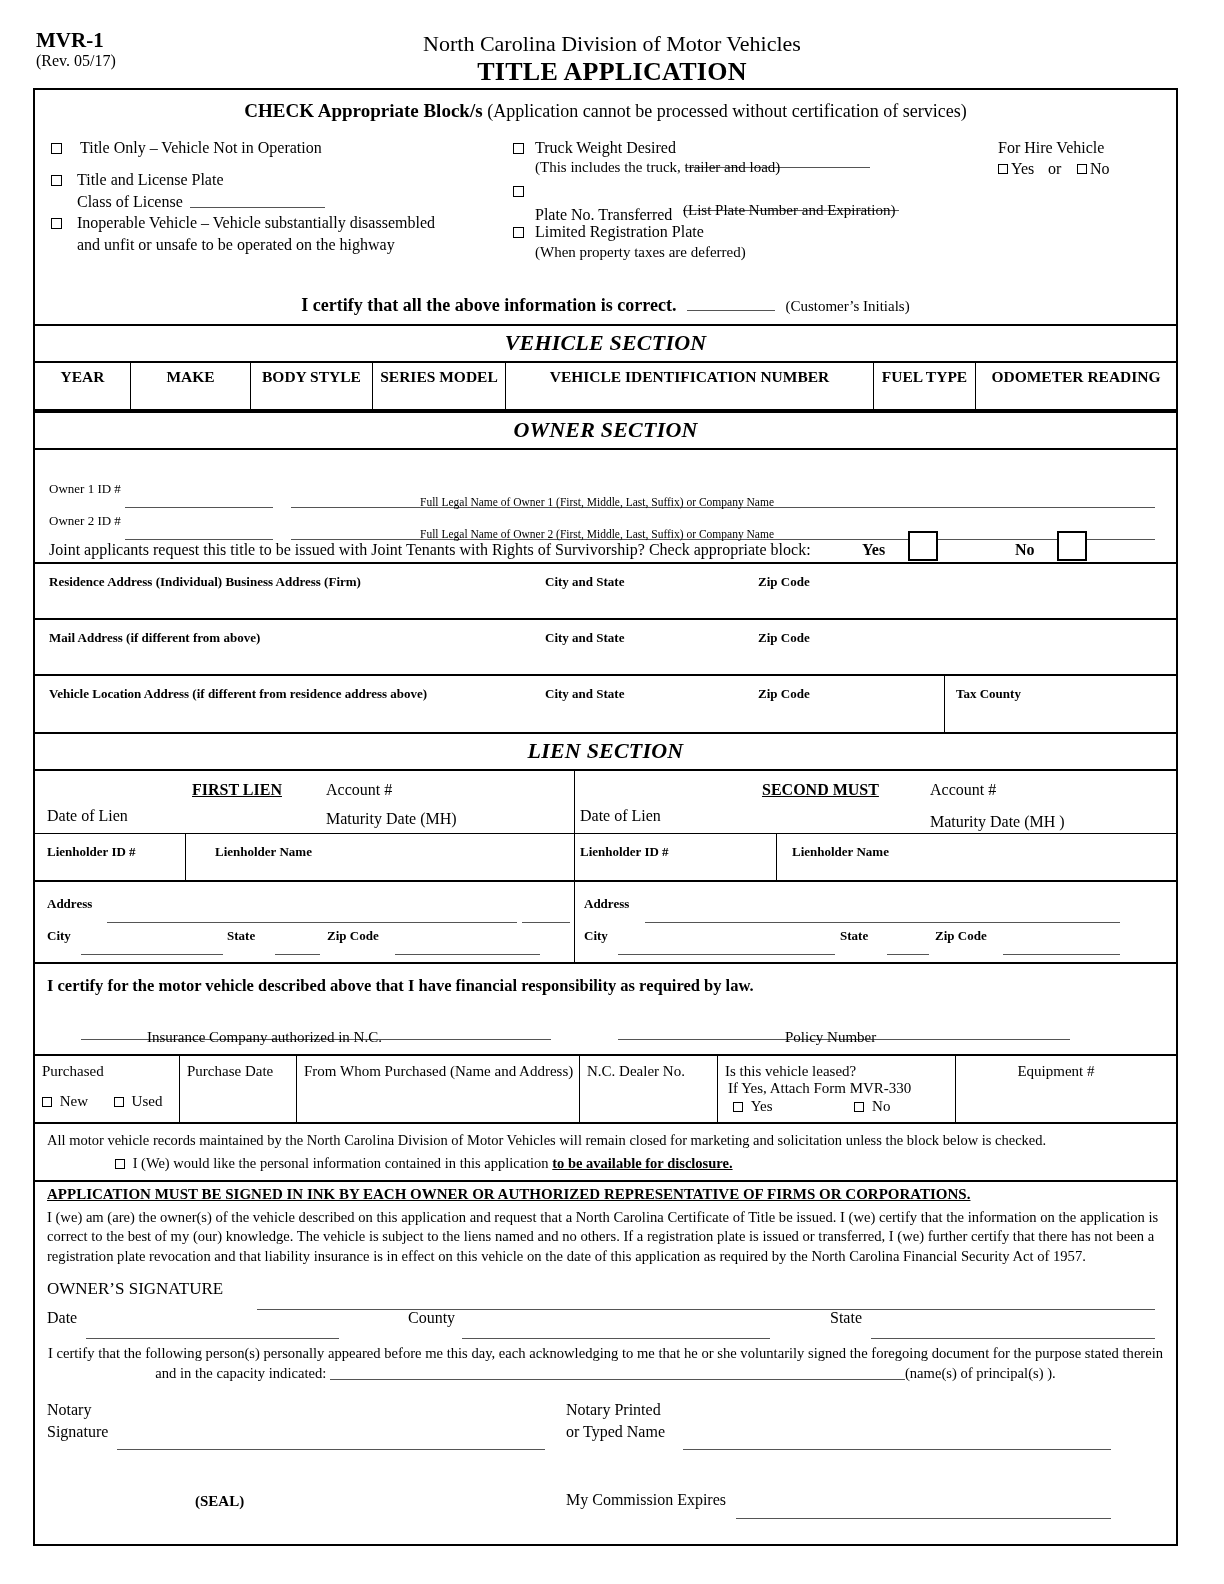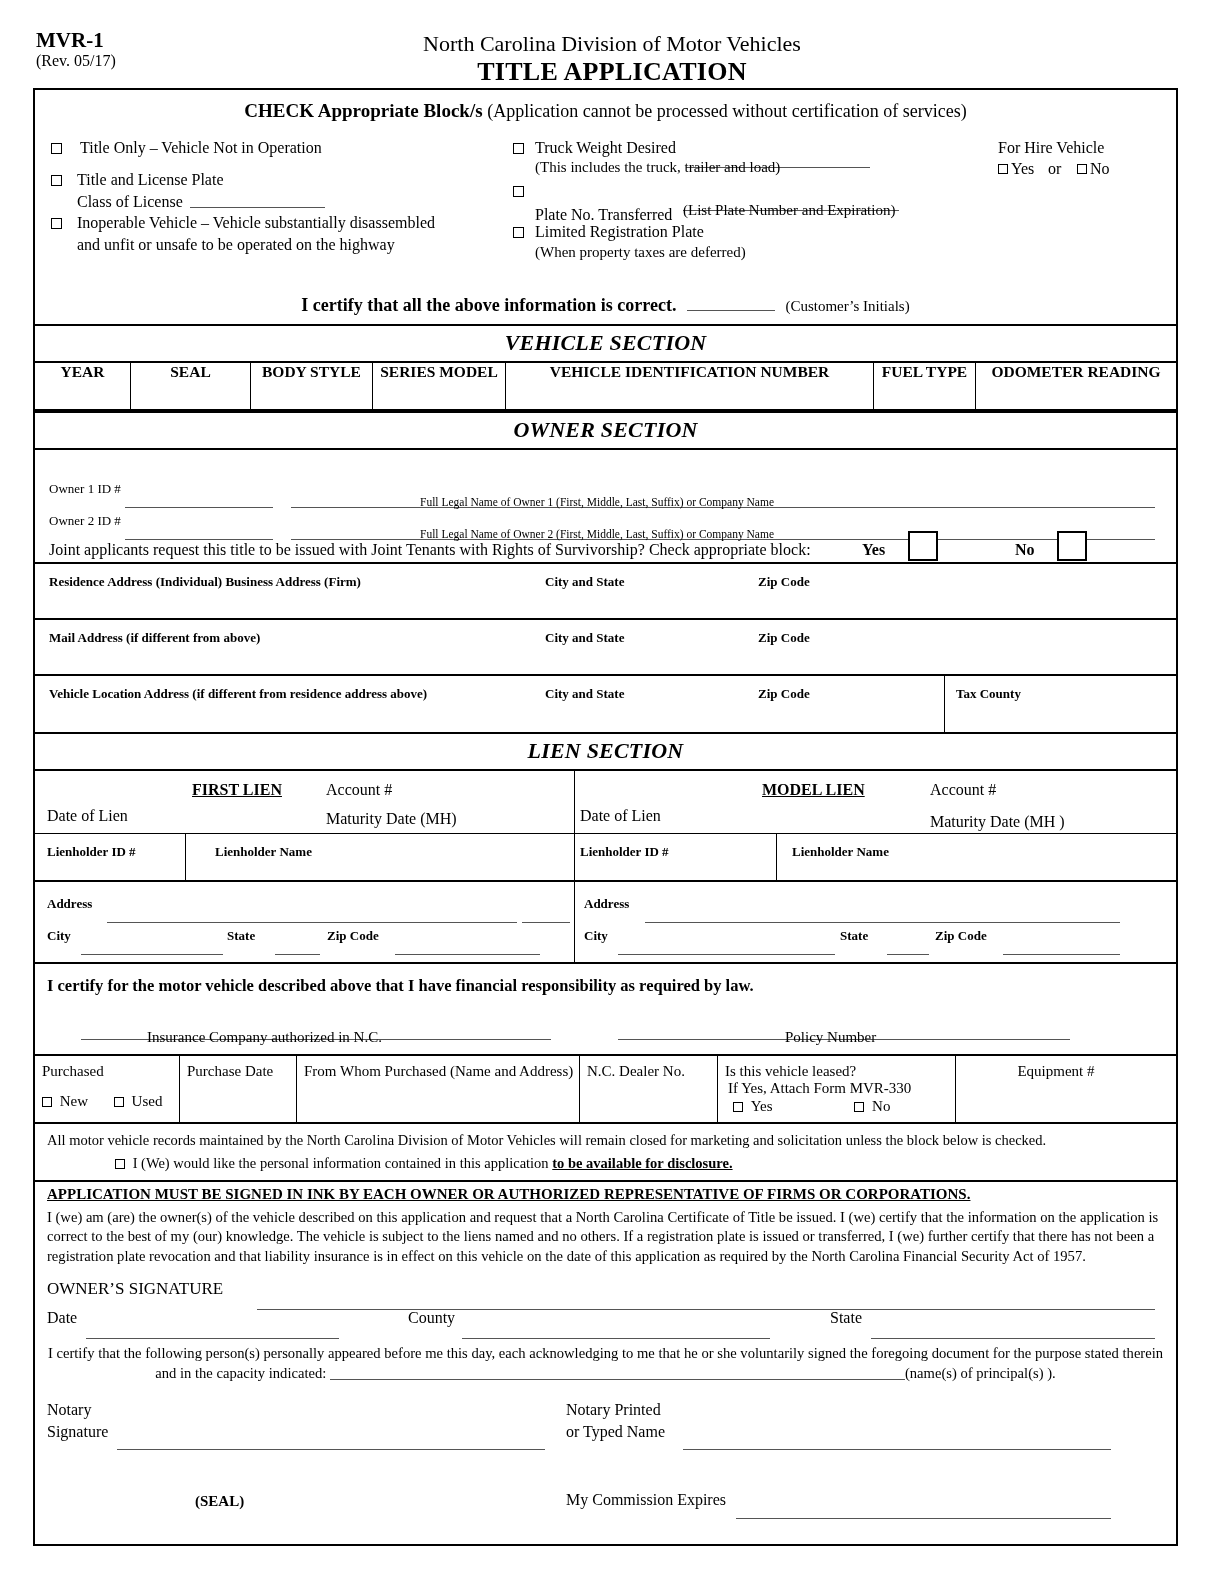--- a/index.html
+++ b/index.html
@@ -48,21 +48,21 @@
     text-align:center;font-style:italic;font-weight:bold;font-size:22px;
     padding:4px 0 5px 0;border-top:2px solid #000;border-bottom:2px solid #000;
     letter-spacing:.2px;
   }
 
   
   .vtable{display:flex;width:100%;border-bottom:2px solid #000;}
   .vcell{
     border-right:1px solid #000;box-sizing:border-box;
     font-weight:bold;font-size:15.5px;text-align:center;
-    height:46px;
+    padding-top:5px;height:46px;
   }
   .vcell:last-child{border-right:none;}
 
   
   .ownerblock{position:relative;height:112px;}
   .fld-label{font-size:11.5px;}
 
   .addrrow{position:relative;border-top:2px solid #000;height:54px;}
   .addrrow .lbl{position:absolute;font-weight:bold;font-size:13px;top:10px;}
 
@@ -145,21 +145,21 @@
 
     <div class="certify-line">
       <span>I certify that all the above information is correct.</span>
       <span class="ul" style="width:88px;margin:0 6px;"></span>
       <span class="cust">(Customer’s Initials)</span>
     </div>
 
     <div class="secbar">VEHICLE SECTION</div>
     <div class="vtable">
       <div class="vcell" style="width:96px;">YEAR</div>
-      <div class="vcell" style="width:120px;">SEAL</div>
+      <div class="vcell" style="width:120px;">MAKE</div>
       <div class="vcell" style="width:122px;">BODY STYLE</div>
       <div class="vcell" style="width:133px;">SERIES MODEL</div>
       <div class="vcell" style="width:368px;">VEHICLE IDENTIFICATION NUMBER</div>
       <div class="vcell" style="width:102px;">FUEL TYPE</div>
       <div class="vcell" style="width:200px;">ODOMETER READING</div>
     </div>
 
     <div class="secbar">OWNER SECTION</div>
 
     <div class="ownerblock">
@@ -205,21 +205,21 @@
     <div class="lien-wrap">
 
       <div class="lien-top">
         <span class="vdiv" style="left:539px;"></span>
 
         <span class="abs t" style="left:157px;top:9px;font-weight:bold;text-decoration:underline;">FIRST LIEN</span>
         <span class="abs t" style="left:291px;top:9px;">Account #</span>
         <span class="abs t" style="left:12px;top:35px;">Date of Lien</span>
         <span class="abs t" style="left:291px;top:38px;">Maturity Date (MH)</span>
 
-        <span class="abs t" style="left:727px;top:9px;font-weight:bold;text-decoration:underline;">MODEL LIEN</span>
+        <span class="abs t" style="left:727px;top:9px;font-weight:bold;text-decoration:underline;">SECOND MUST</span>
         <span class="abs t" style="left:895px;top:9px;">Account #</span>
         <span class="abs t" style="left:545px;top:35px;">Date of Lien</span>
         <span class="abs t" style="left:895px;top:41px;text-align:right;">Maturity Date (MH )</span>
       </div>
 
       <div class="lien-mid">
         <span class="vdiv" style="left:150px;"></span>
         <span class="vdiv" style="left:539px;"></span>
         <span class="vdiv" style="left:741px;"></span>
         <span class="abs t13" style="left:12px;top:10px;font-weight:bold;">Lienholder ID #</span>

